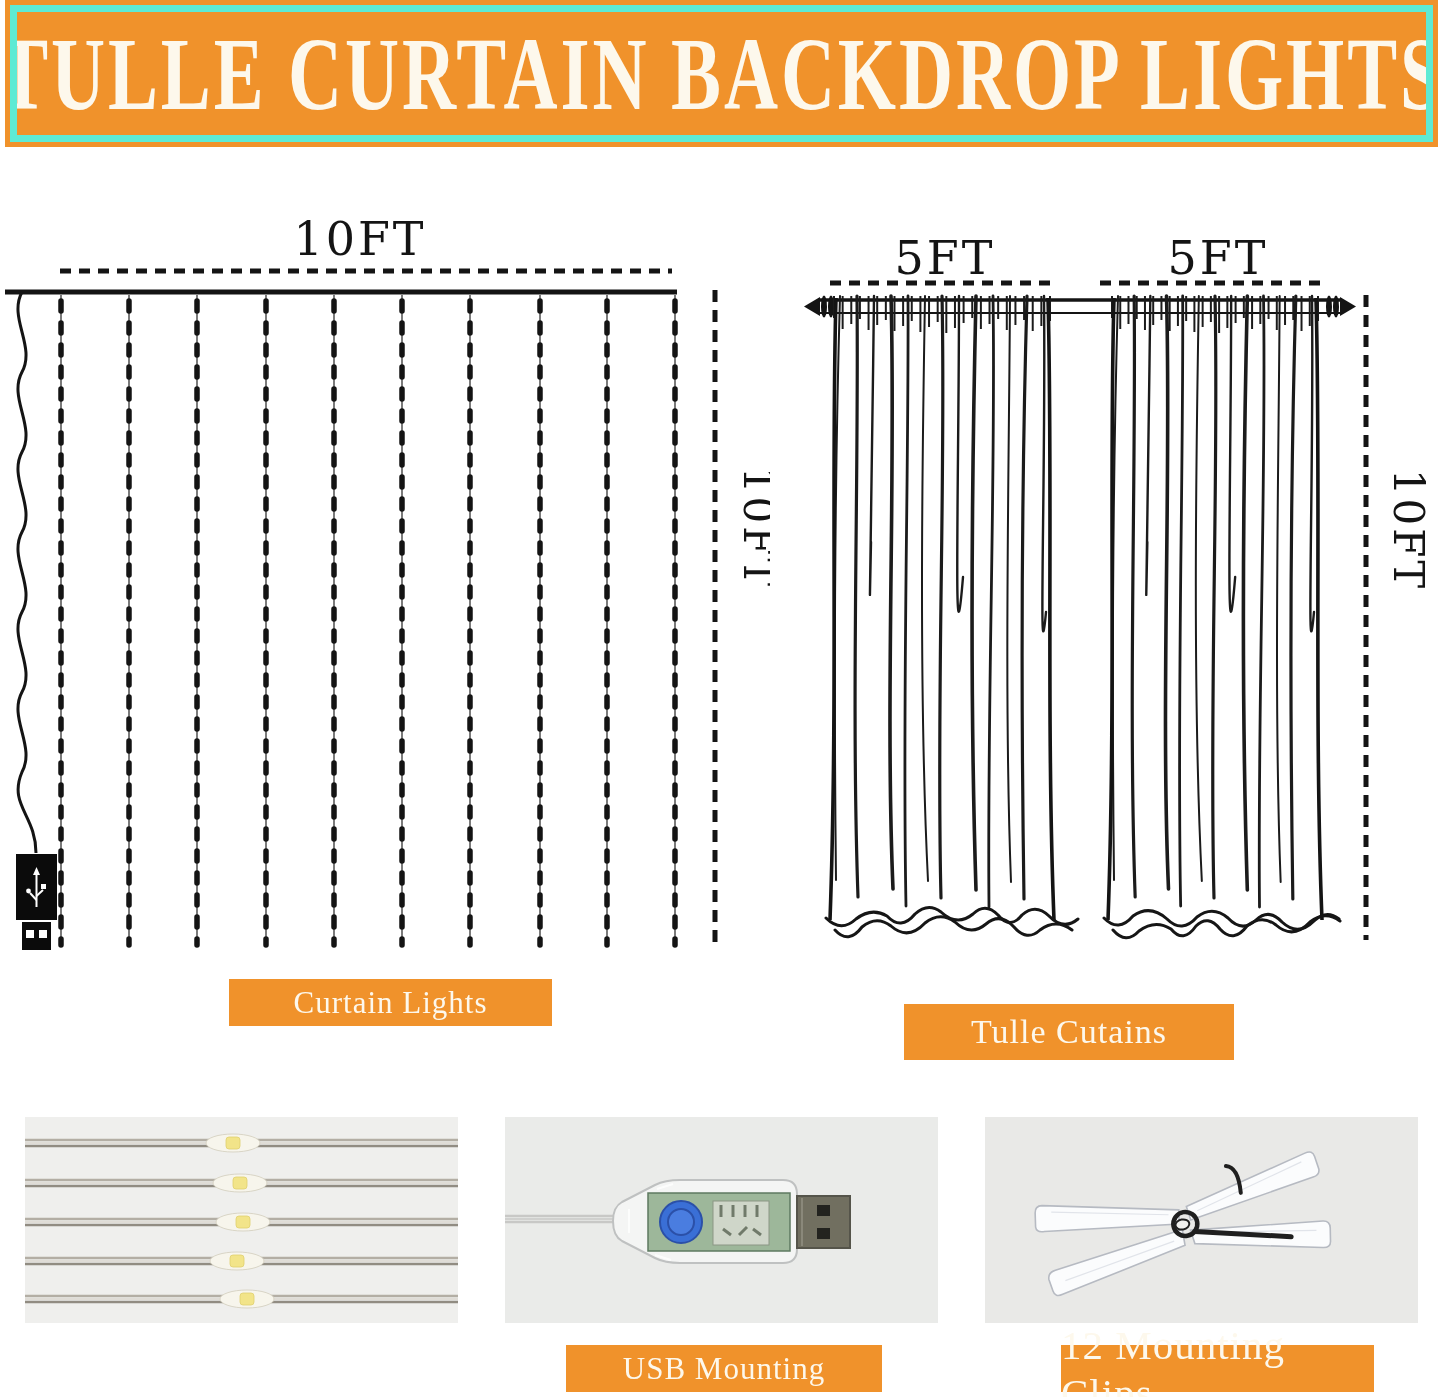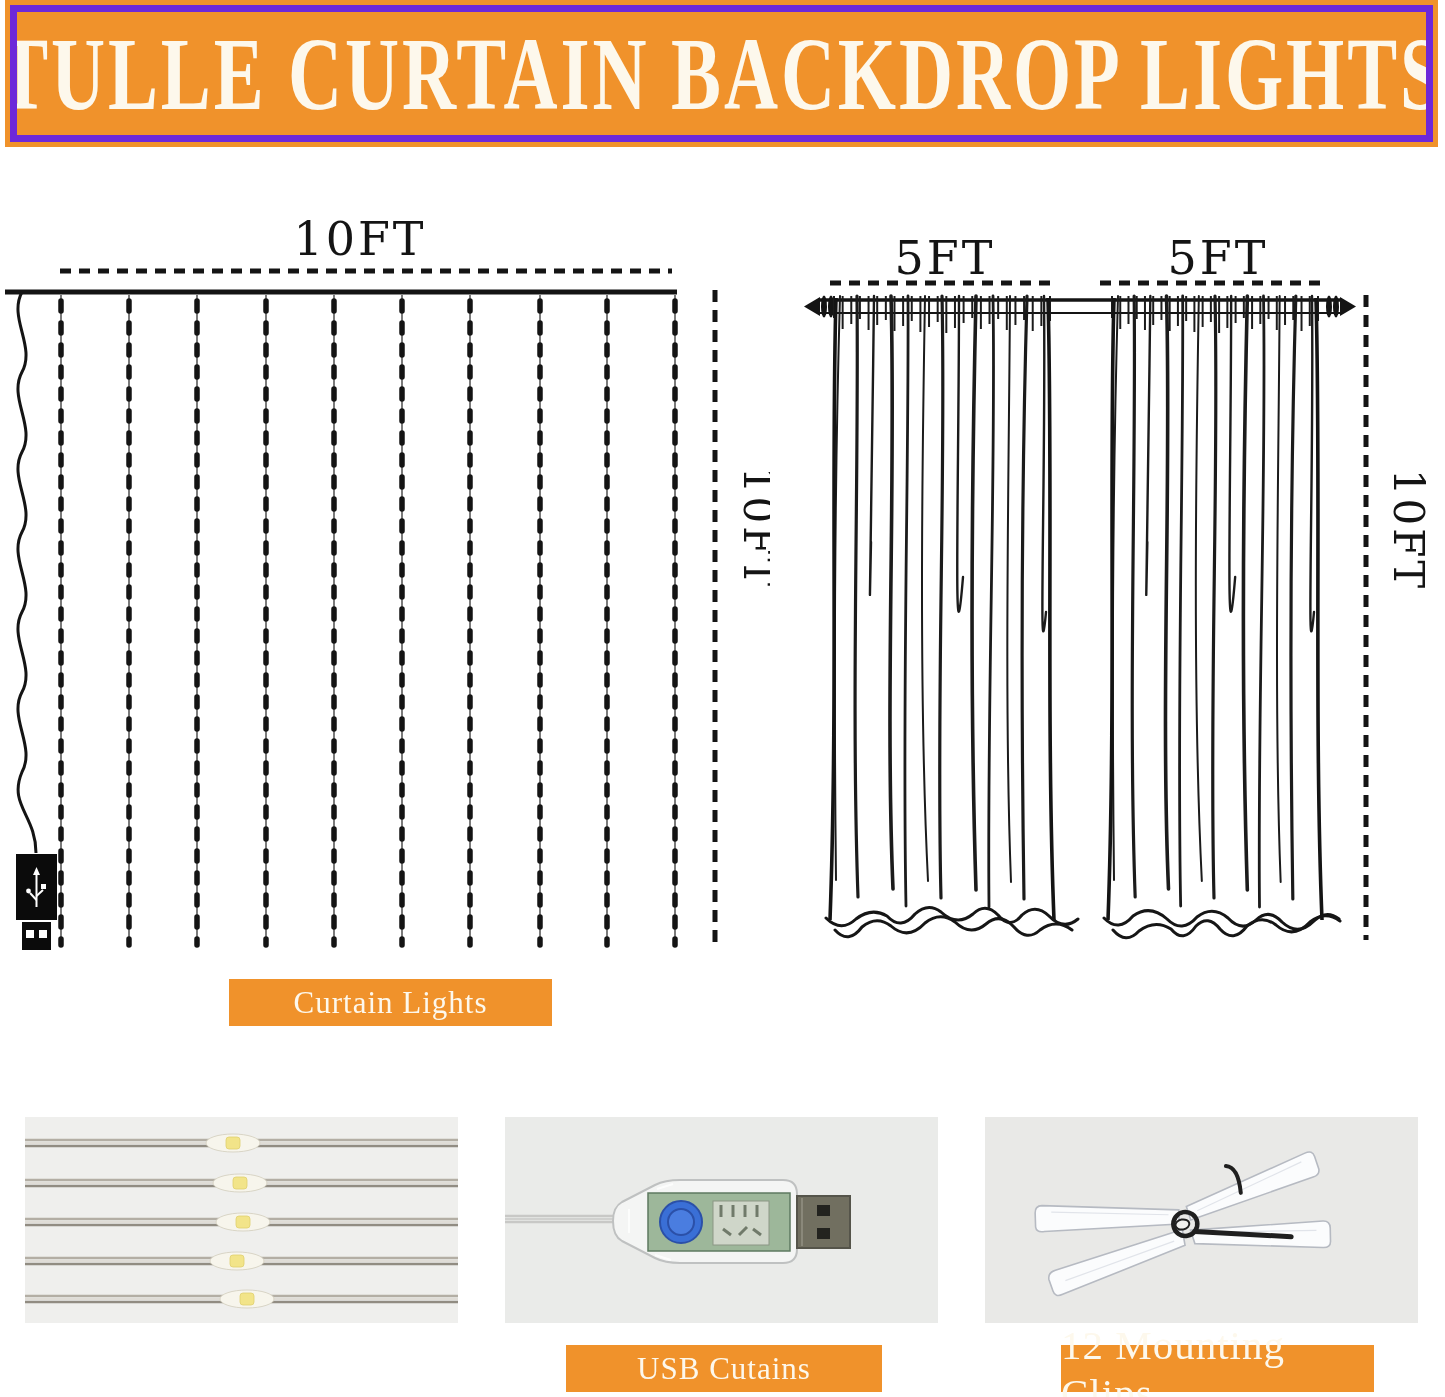--- a/index.html
+++ b/index.html
@@ -1,21 +1,21 @@
 <!DOCTYPE html>
 <html><head>
 <meta charset="utf-8">
 <style>
   html,body{margin:0;padding:0;background:#ffffff;}
   #canvas{position:relative;width:1445px;height:1397px;background:#ffffff;overflow:hidden;
           font-family:"Liberation Serif",serif;}
 
   
   .banner{position:absolute;left:5px;top:0;width:1433px;height:147px;
-          border:5px solid #F0922B;box-sizing:border-box;background:#6d28d9;padding:7px;}
+          border:5px solid #F0922B;box-sizing:border-box;background:#5eead4;padding:7px;}
   .banner-inner{width:100%;height:100%;background:#F0922B;display:flex;align-items:center;justify-content:center;overflow:hidden;}
   .banner-inner h1{margin:0;color:#FDF8EC;font-weight:700;font-size:104px;line-height:104px;
           white-space:nowrap;letter-spacing:4px;transform:scaleX(.72);transform-origin:center;}
 
   
   .diag{position:absolute;}
   svg text{font-family:"DejaVu Serif","Liberation Serif",serif;fill:#141414;}
 
   
   .tag{position:absolute;background:#F0922B;color:#FDF8EC;display:flex;align-items:center;justify-content:center;
@@ -205,20 +205,23 @@
         <path d="M 314 78 C 309 250 316 480 308 700" fill="none" stroke="#141414" stroke-width="3.6"></path>
         <path d="M 516 78 C 521 260 514 500 522 700" fill="none" stroke="#141414" stroke-width="3.6"></path>
         <path d="M 304 698 q 14.5 15 29 -2 q 17 -12 34 3 q 15 15 30 -2 q 15.5 -12 31 1 q 14 15 28 2 q 13 -12 26 2 q 16 15 32 -1 q 12.5 -12 25 -2" fill="none" stroke="#161616" stroke-width="3" stroke-linejoin="round" stroke-linecap="round"></path>
         <path d="M 313 710 q 13 15 26 1 q 16 -12 32 -2 q 12.5 15 25 -3 q 12 -12 24 3 q 13.5 15 27 -3 q 14.5 -12 29 -1 q 17 15 34 -3 q 15 -12 30 -1" fill="none" stroke="#161616" stroke-width="3" stroke-linejoin="round" stroke-linecap="round"></path>
       </g>
 
     <line x1="566" y1="75" x2="566" y2="720" stroke="#141414" stroke-width="5" stroke-dasharray="12 8"></line>
     <text x="594" y="310" font-size="42" letter-spacing="3" text-anchor="middle" transform="rotate(90 594 310)">10FT</text>
   </svg>
 
+  <div class="tag" style="left:904px;top:1004px;width:330px;height:56px;font-size:34px">
+    <span>Tulle Cutains</span>
+  </div>
 
   <div class="photo p1">
     <svg width="433" height="206" viewBox="0 0 433 206" id="ledPhoto">
         <g>
           <line x1="0" y1="23" x2="433" y2="23" stroke="#B3AEA4" stroke-width="2.4"></line>
           <line x1="0" y1="26" x2="433" y2="26" stroke="#CFCABF" stroke-width="1.2"></line>
           <line x1="0" y1="29" x2="433" y2="29" stroke="#918C82" stroke-width="2.4"></line>
           <g>
             <ellipse cx="208" cy="26" rx="27" ry="9" fill="#F7F5EC" stroke="#D9D5C6" stroke-width="1"></ellipse>
             <rect x="201" y="20" width="14" height="12" rx="3" fill="#F2E489" stroke="#E0CF6E" stroke-width="0.8"></rect>
@@ -315,19 +318,19 @@
           <circle cx="200" cy="107" r="12" fill="none" stroke="#1F1F1F" stroke-width="4.5"></circle>
           <ellipse cx="197" cy="107" rx="7" ry="5" fill="#F0F0EE" stroke="#1F1F1F" stroke-width="2"></ellipse>
           <path d="M208 116 L302 138" stroke="#1F1F1F" stroke-width="5" stroke-linecap="round" fill="none"></path>
           <path d="M250 57 Q262 60 260 86" stroke="#1F1F1F" stroke-width="4" fill="none" stroke-linecap="round"></path>
         </g>
       </g>
     </svg>
   </div>
 
   <div class="tag" style="left:566px;top:1345px;width:316px;height:47px;font-size:31px">
-    <span>USB Cutains</span>
+    <span>USB Mounting</span>
   </div>
   <div class="tag" style="left:1061px;top:1345px;width:313px;height:47px;font-size:41px">
     <span>12 Mounting Clips</span>
   </div>
 
 </div>
 
 </body></html>

